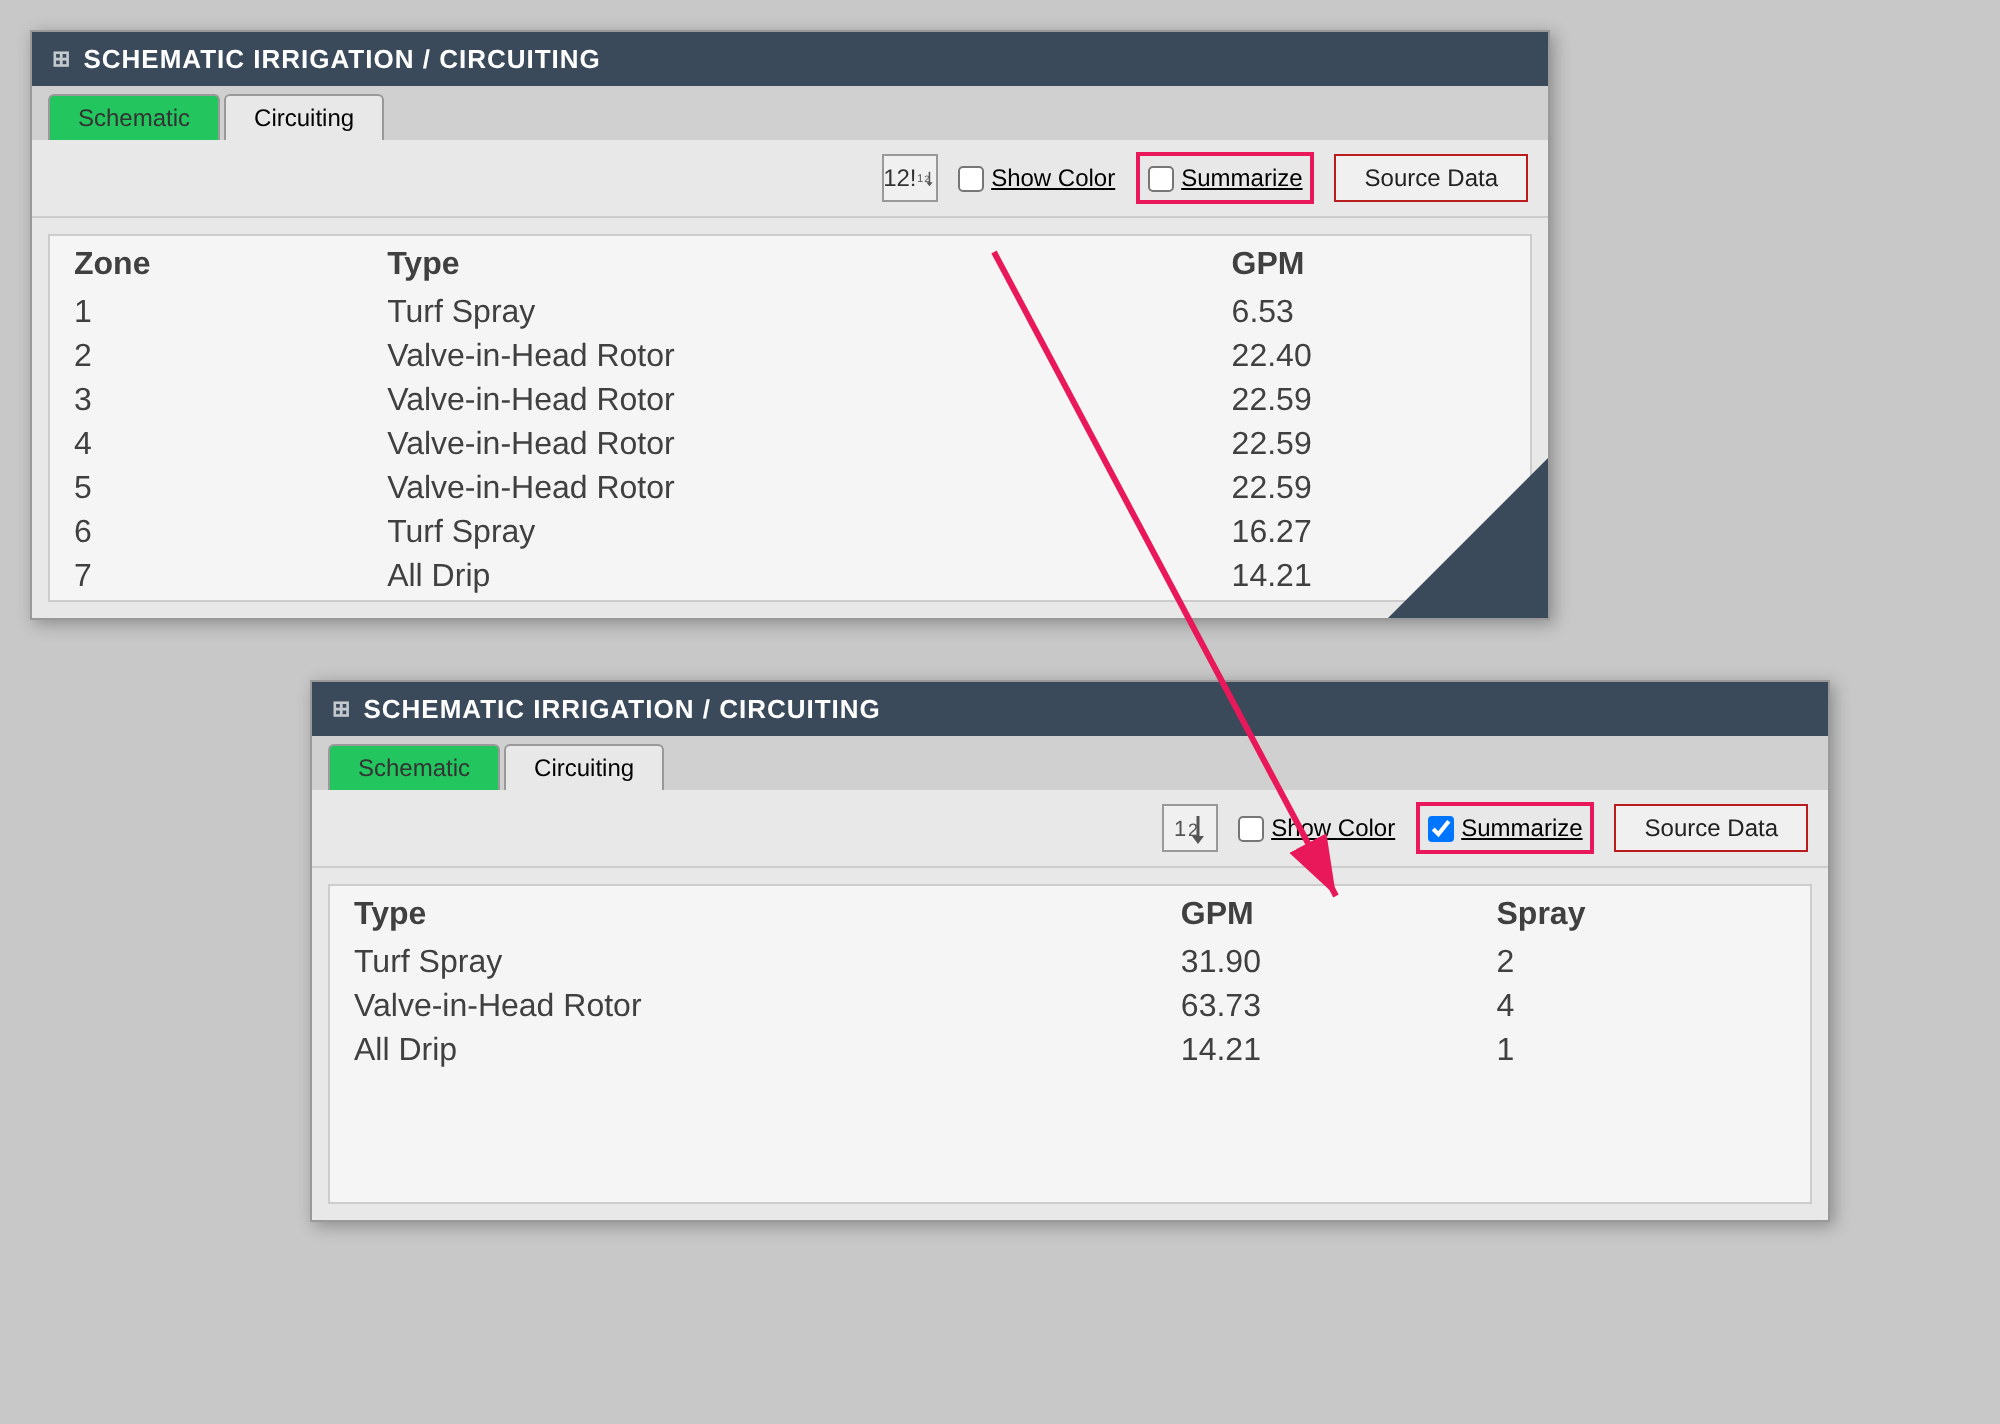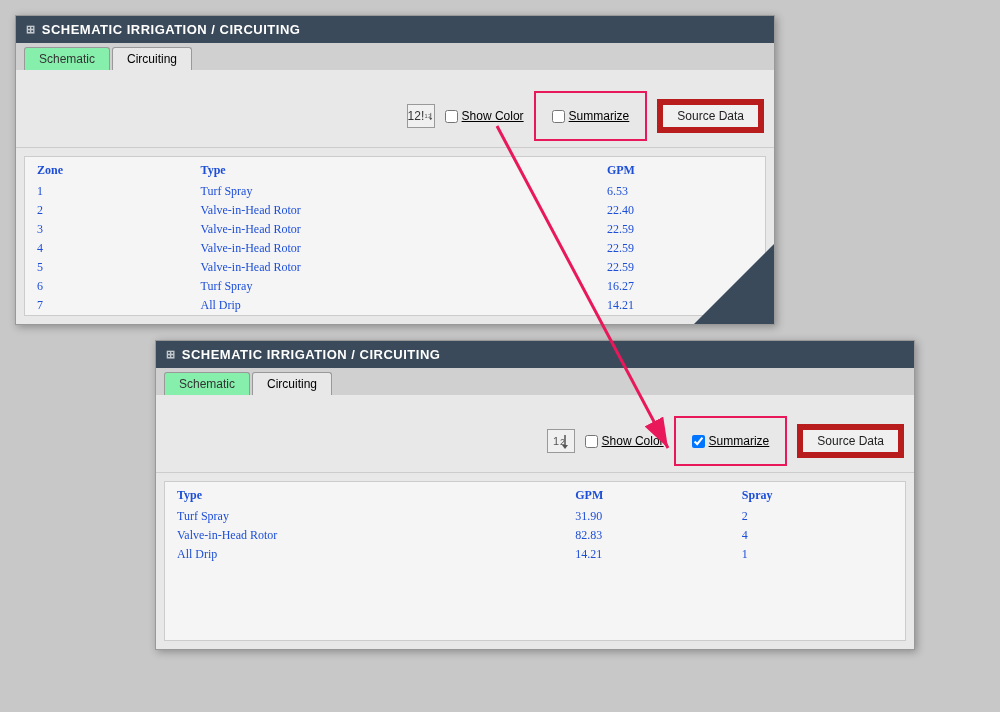--- a/index.html
+++ b/index.html
@@ -40,21 +40,21 @@
 
     .tabs-bar {
       background: #d0d0d0;
       display: flex;
       padding: 4px 8px 0;
       gap: 2px;
     }
 
     .tab {
       padding: 4px 14px;
-      background: #86efac;
+      background: #22c55e;
       border: 1px solid #999;
       border-bottom: none;
       cursor: pointer;
       font-size: 12px;
       color: #333;
       border-radius: 3px 3px 0 0;
     }
 
     .tab.active {
       background: #e8e8e8;
@@ -63,21 +63,20 @@
     }
 
     .toolbar {
       background: #e8e8e8;
       padding: 6px 10px;
       display: flex;
       align-items: center;
       gap: 10px;
       border-bottom: 1px solid #ccc;
       justify-content: flex-end;
-      margin-top: 15px;
     }
 
     .toolbar-sort-btn {
       width: 28px;
       height: 24px;
       border: 1px solid #999;
       background: #f0f0f0;
       cursor: pointer;
       display: flex;
       align-items: center;
@@ -97,51 +96,50 @@
 
     .checkbox-label input[type="checkbox"] {
       width: 13px;
       height: 13px;
       cursor: pointer;
     }
 
     .source-data-btn {
       padding: 4px 14px;
       background: #f0f0f0;
-      border: 6px solid #b91c1c;
+      border: 1px solid #b91c1c;
       cursor: pointer;
       font-size: 12px;
       color: #222;
     }
 
     .highlight-box {
       border: 2px solid #e8185a;
-      padding: 16px;
+      padding: 4px;
       display: inline-flex;
       align-items: center;
     }
 
     .content-area {
       background: #f5f5f5;
       margin: 8px;
       border: 1px solid #ccc;
       min-height: 160px;
     }
 
     table {
       border-collapse: collapse;
       width: 100%;
     }
 
     th, td {
       padding: 3px 12px;
       text-align: left;
-      font-size: 12px;
-      color: #1d4ed8;
-      font-family: Liberation Serif, serif;
+      font-size: 16px;
+      color: #404040;
     }
 
     th {
       font-weight: bold;
       padding-top: 6px;
       padding-bottom: 4px;
     }
 
     td {
       padding-top: 2px;
@@ -316,21 +314,21 @@
           </tr>
         </thead>
         <tbody id="table2-body">
         <tr>
               <td>Turf Spray</td>
               <td>31.90</td>
               <td>2</td>
             </tr>
             <tr>
               <td>Valve-in-Head Rotor</td>
-              <td>82.83</td>
+              <td>63.73</td>
               <td>4</td>
             </tr>
             <tr>
               <td>All Drip</td>
               <td>14.21</td>
               <td>1</td>
             </tr>
           </tbody>
       </table>
     </div>

